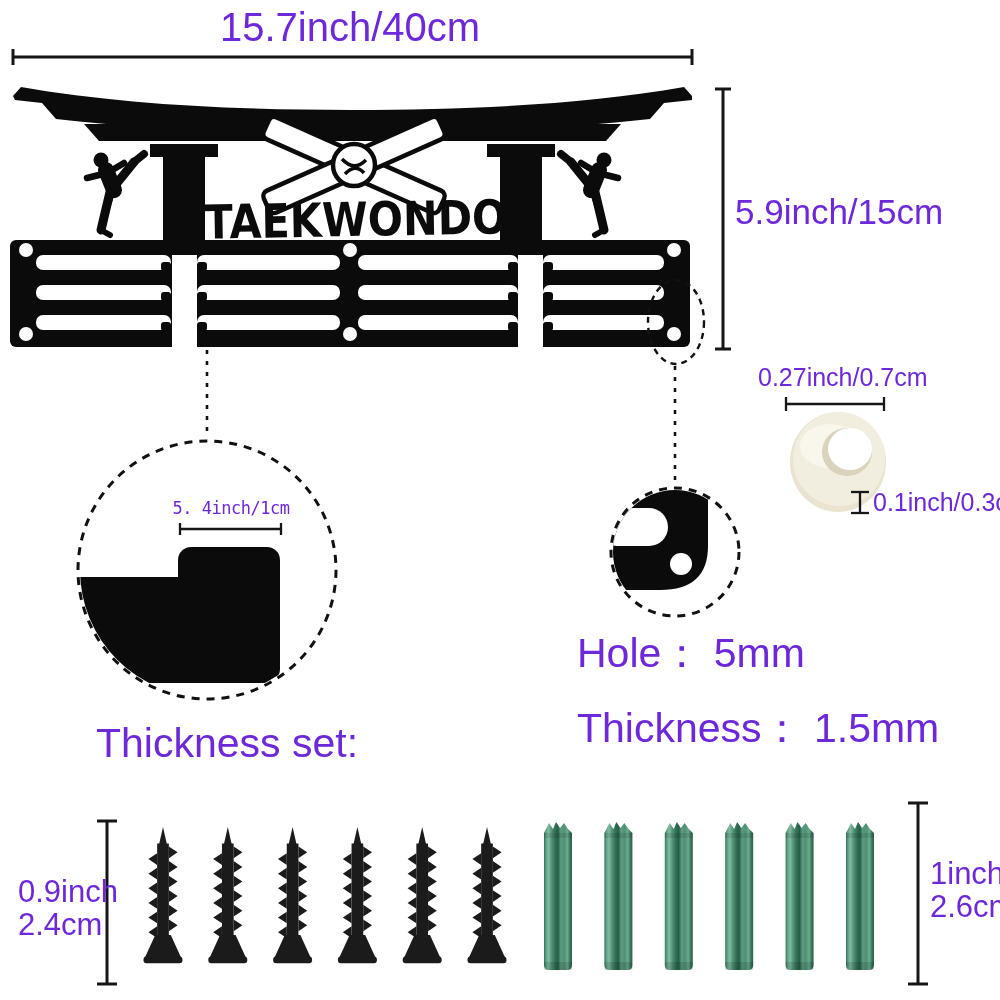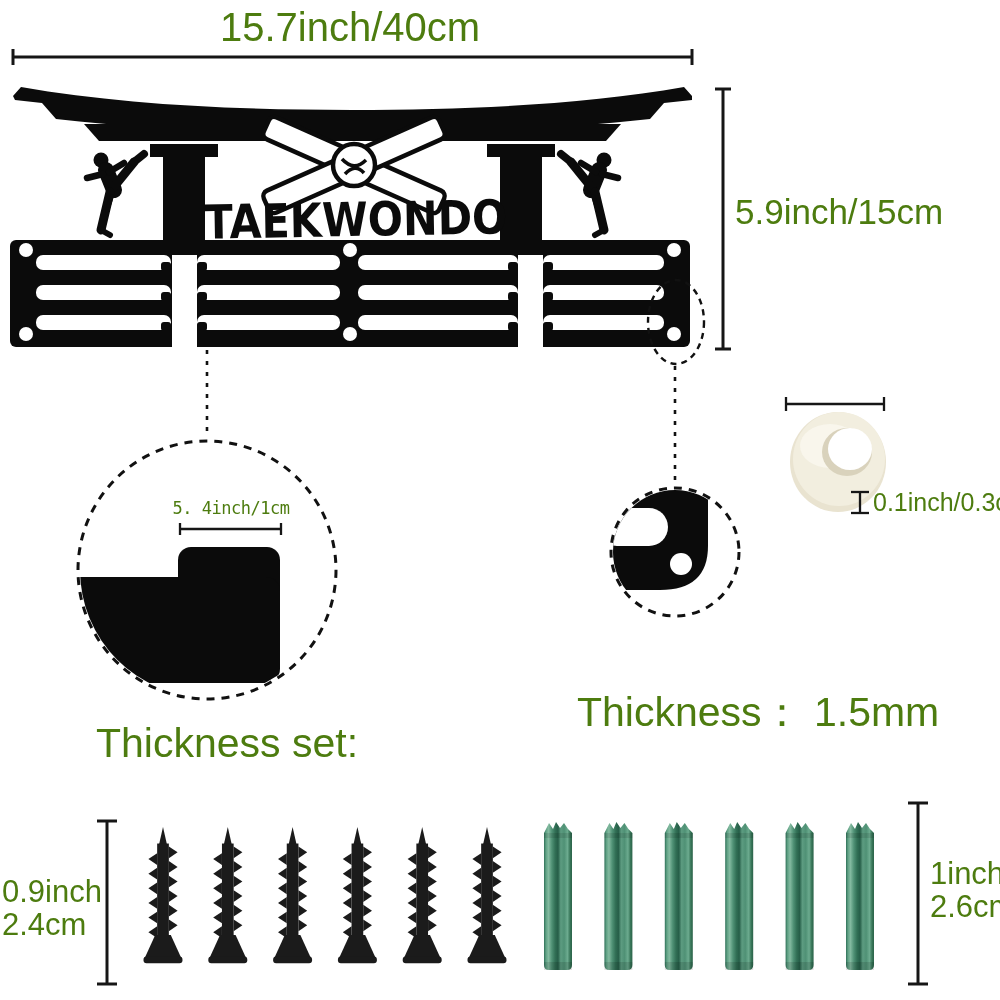--- a/index.html
+++ b/index.html
@@ -1,19 +1,19 @@
 <!DOCTYPE html>
 <html><head>
 <meta charset="utf-8">
 <style>
   html,body{margin:0;padding:0;background:#fff;}
   .canvas{position:relative;width:1000px;height:1000px;background:#fff;overflow:hidden;
           font-family:"Liberation Sans",sans-serif;color:#151515;}
   .art{position:absolute;left:0;top:0;width:1000px;height:1000px;}
-  .lbl{position:absolute;white-space:nowrap;color:#4d7c0f;line-height:1.05;}
+  .lbl{position:absolute;white-space:nowrap;color:#6d28d9;line-height:1.05;}
   .lbl.center{text-align:center;}
   .dim-big{font-size:40px;}
   .dim-med{font-size:31px;}
   .dim-small{font-size:25px;}
   .spec{font-size:41px;}
   .mono{font-family:"DejaVu Sans Mono","Liberation Mono",monospace;font-size:17px;letter-spacing:-0.5px;}
   .ink{stroke:#161616;stroke-width:3;fill:none;stroke-linecap:butt;}
   .ink-thin{stroke:#161616;stroke-width:2.3;fill:none;}
   .dash-connector{stroke:#111;stroke-width:2.6;fill:none;stroke-dasharray:4 7;}
   .dash-circle{stroke:#111;stroke-width:3;fill:none;stroke-dasharray:8 7;}
@@ -251,29 +251,31 @@
     <path class="ink" d="M908,984 H928"></path>
   </g>
 </svg>
 
 <div class="lbl dim-big center" style="left:100px;top:6px;width:500px;">15.7inch/40cm</div>
 
 <div class="lbl dim-big" style="left:735px;top:194px;font-size:35px;">5.9inch/15cm</div>
 
 <div class="lbl mono center" style="left:167px;top:500px;width:128px;">5. 4inch/1cm</div>
 
+<div class="lbl dim-small center" style="left:758px;top:364px;width:165px;">0.27inch/0.7cm</div>
 
 <div class="lbl dim-small" style="left:873px;top:489px;">0.1inch/0.3cm</div>
 
-
-<div class="lbl spec" style="left:577px;top:691px;">Thickness： 1.5mm</div>
+<div class="lbl spec" style="left:577px;top:632px;">Hole： 5mm</div>
+
+<div class="lbl spec" style="left:577px;top:707px;">Thickness： 1.5mm</div>
 
 <div class="lbl spec" style="left:96px;top:722px;">Thickness set:</div>
 
-<div class="lbl dim-med" style="left:2px;top:876px;">
+<div class="lbl dim-med" style="left:18px;top:876px;">
   <div>0.9inch</div>
   <div>2.4cm</div>
 </div>
 
 <div class="lbl dim-med" style="left:930px;top:858px;">
   <div>1inch</div>
   <div>2.6cm</div>
 </div>
 
 </div>

